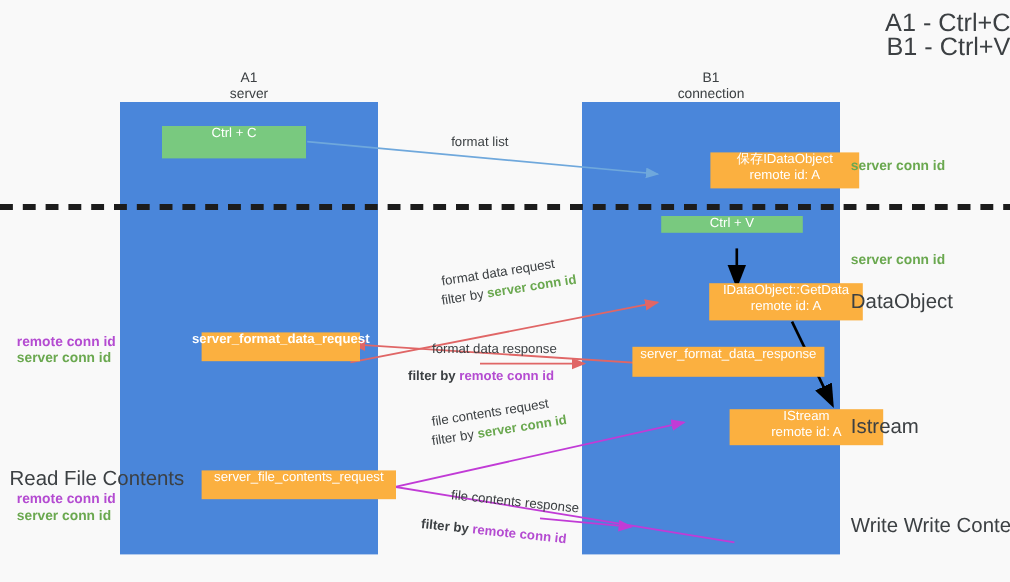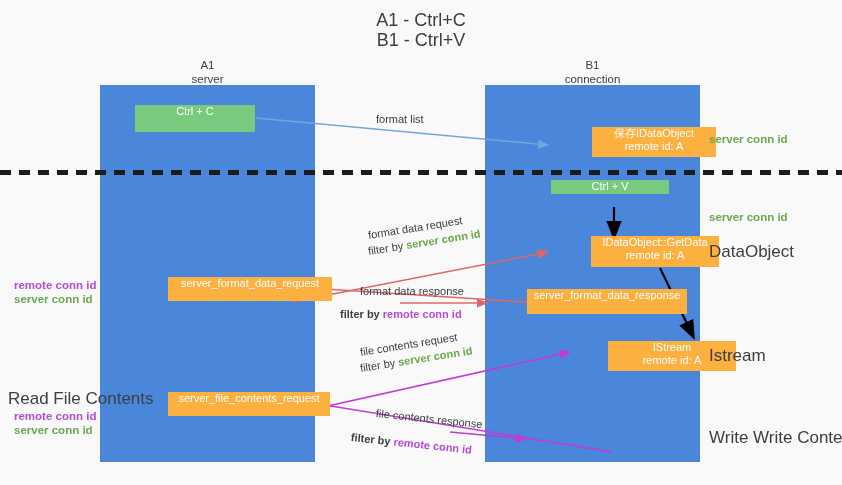--- a/index.html
+++ b/index.html
@@ -8,22 +8,22 @@
     background:#f9f9f9;
     font-family:"Liberation Sans","DejaVu Sans",sans-serif;
     position:relative;overflow:hidden;
     -webkit-font-smoothing:antialiased;
   }
   .stage{position:absolute;inset:0;}
   .abs{position:absolute;}
 
   
   .title{
-    left:0;top:10px;width:842px;text-align:center;
-    font-size:18px;color:#3c4043;line-height:20px;
+    left:0;top:10px;width:842px;text-align:right;
+    font-size:21px;color:#3c4043;line-height:20px;
   }
 
   
   .col-cap{
     text-align:center;font-size:11.5px;color:#3c4043;line-height:14px;
   }
   .col-cap .cap-main{display:block;}
   .col-cap .cap-sub{display:block;}
 
   
@@ -116,21 +116,21 @@
     <line x1="612" y1="452" x2="294" y2="400" stroke="#c13bd6" stroke-width="1.5" marker-end="url(#ah-mag)"></line>
     <line x1="450" y1="432" x2="526" y2="439" stroke="#c13bd6" stroke-width="1.5" marker-end="url(#ah-mag)"></line>
   </svg>
 
   <div class="abs dashed"></div>
 
   <div class="abs node green" style="left:135px;top:105px;width:120px;height:27px;">
     <span>Ctrl + C</span>
   </div>
 
-  <div class="abs node orange" style="left:128px;top:277px;width:164px;height:24px;">
+  <div class="abs node orange" style="left:128px;top:277px;width:132px;height:24px;font-weight:bold;">
     <span>server_format_data_request</span>
   </div>
 
   <div class="abs node orange" style="left:128px;top:392px;width:162px;height:24px;">
     <span>server_file_contents_request</span>
   </div>
 
   <div class="abs node orange" style="left:552px;top:127px;width:124px;height:30px;">
     <span>保存IDataObject</span>
     <span class="l2">remote id: A</span>

